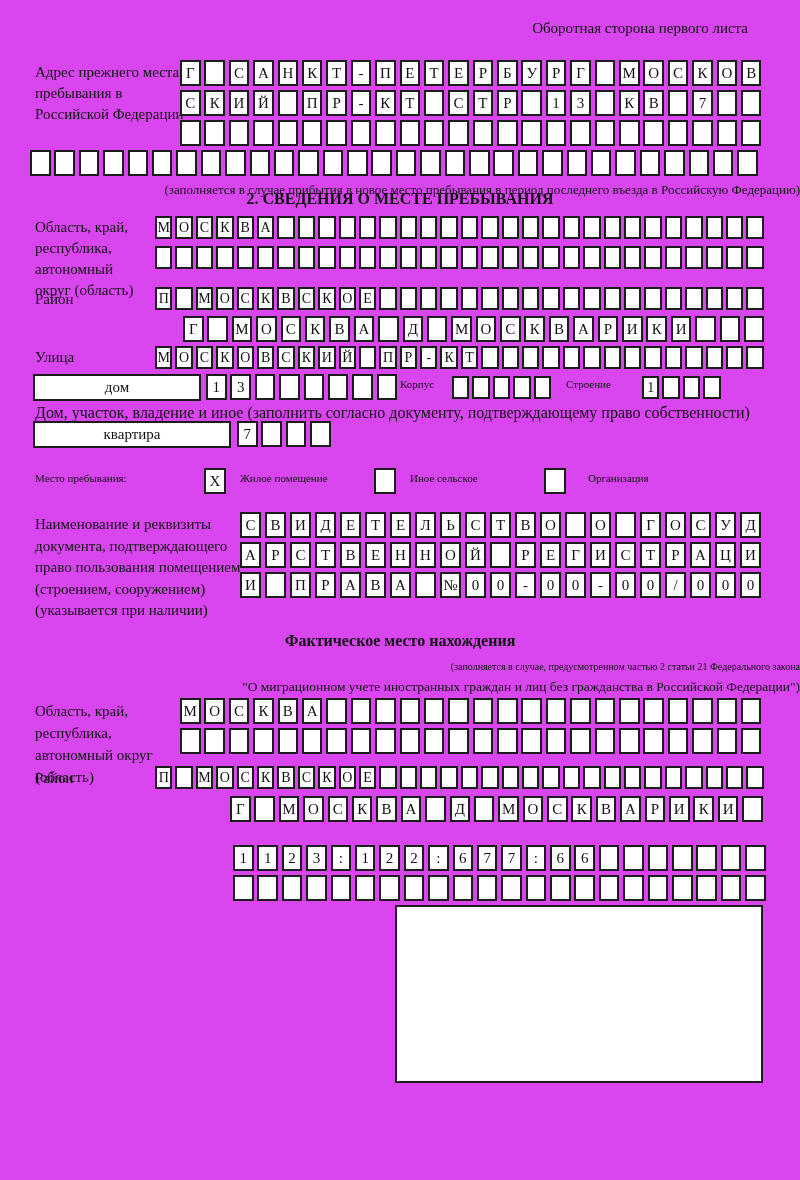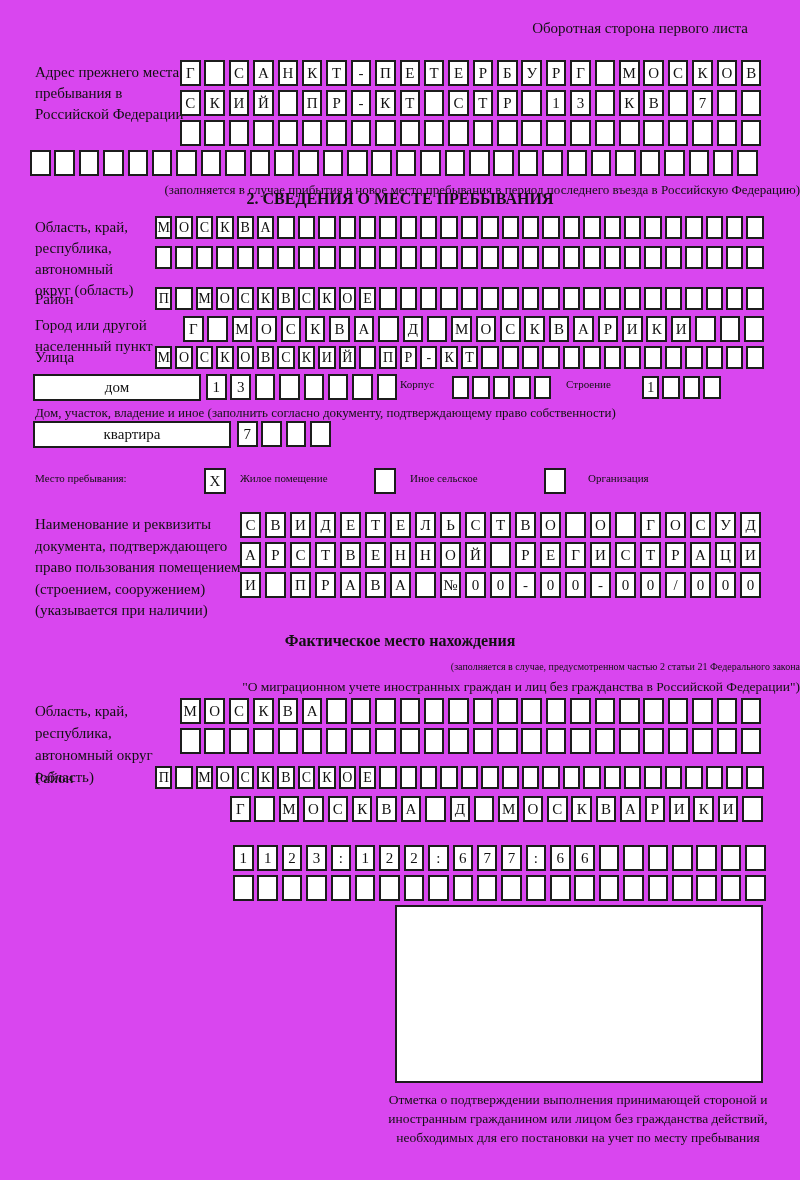--- a/index.html
+++ b/index.html
@@ -249,21 +249,20 @@
       <span class="cell"></span>
       <span class="cell"></span>
       <span class="cell"></span>
       <span class="cell"></span>
       <span class="cell"></span>
       <span class="cell"></span>
       <span class="cell"></span>
       <span class="cell"></span>
     </div>
 
-  <div class="lbl" style="left:35px;top:315px;width:150px">Город или другой населенный пункт</div>
   <div class="cells ca" style="left:183px;top:316px">
       <span class="cell">Г</span>
       <span class="cell"></span>
       <span class="cell">М</span>
       <span class="cell">О</span>
       <span class="cell">С</span>
       <span class="cell">К</span>
       <span class="cell">В</span>
       <span class="cell">А</span>
       <span class="cell"></span>
@@ -337,21 +336,21 @@
       <span class="cell"></span>
       <span class="cell"></span>
     </div>
   <span class="inline-lbl" style="left:566px;top:378px">Строение</span>
   <div class="cells cb" style="left:642px;top:376px">
       <span class="cell">1</span>
       <span class="cell"></span>
       <span class="cell"></span>
       <span class="cell"></span>
     </div>
-  <div class="note" style="left:35px;top:404px;font-size:13px">Дом, участок, владение и иное (заполнить согласно документу, подтверждающему право собственности)</div>
+  <div class="note" style="left:35px;top:404px;font-size:16px">Дом, участок, владение и иное (заполнить согласно документу, подтверждающему право собственности)</div>
 
   <div class="labelbox" style="left:33px;top:421px;width:198px">квартира</div>
   <div class="cells ca" style="left:237px;top:421px">
       <span class="cell">7</span>
       <span class="cell"></span>
       <span class="cell"></span>
       <span class="cell"></span>
     </div>
 
   <span class="inline-lbl" style="left:35px;top:472px">Место пребывания:</span>
@@ -593,15 +592,14 @@
       <span class="cell"></span>
       <span class="cell"></span>
       <span class="cell"></span>
       <span class="cell"></span>
       <span class="cell"></span>
       <span class="cell"></span>
       <span class="cell"></span>
     </div>
 
   <div class="stamp" style="left:395px;top:905px;width:368px;height:178px"></div>
-  <div class="note" style="left:388px;top:1090px;width:380px;text-align:center;font-size:13.5px;line-height:19px">Отметка о подтверждении выполнения принимающей стороной и иностранным гражданином или лицом без гражданства действий, необходимых для его постановки на учет по месту пребывания</div>
 
 </div>
 
 </body></html>

